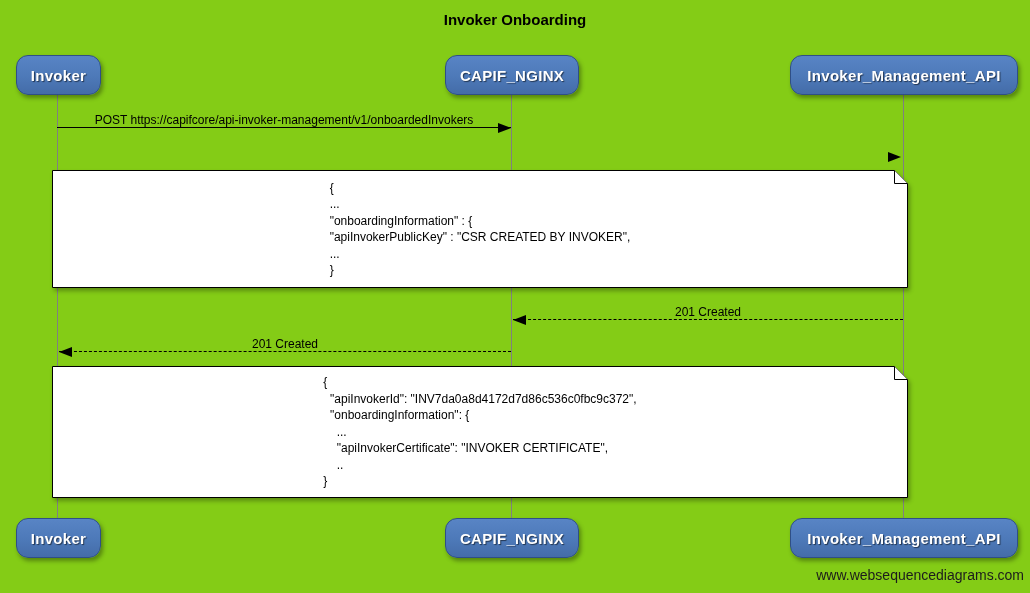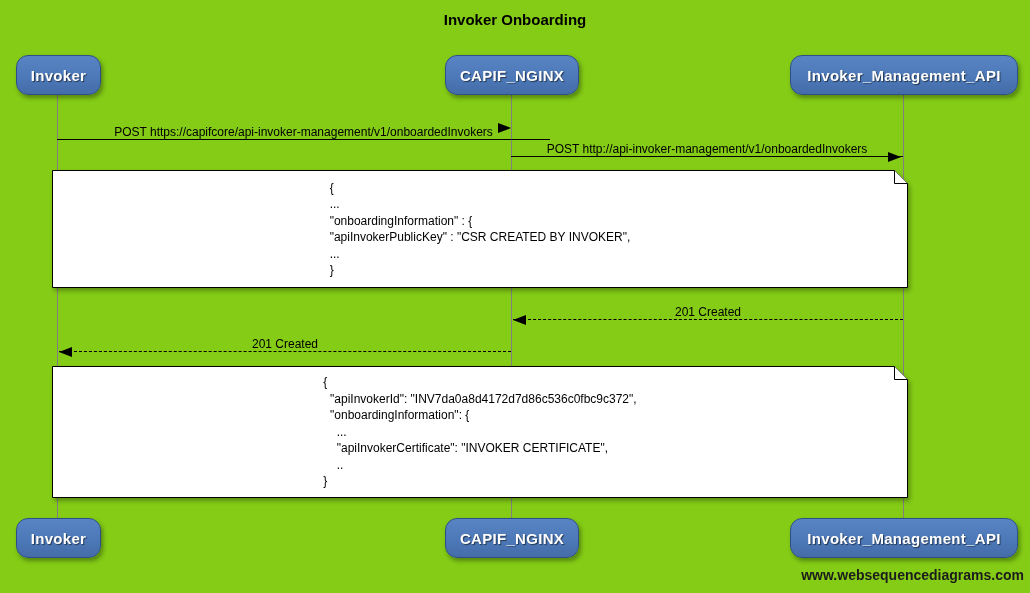--- a/index.html
+++ b/index.html
@@ -41,48 +41,44 @@
   .note{position:absolute;z-index:3;}
   .note svg{position:absolute;left:0;top:0;filter:drop-shadow(2px 3px 2px rgba(0,0,0,0.30));}
   .note .txt{
     position:absolute;left:0;top:0;right:0;bottom:0;
     display:flex;align-items:center;justify-content:center;
   }
   .note .block{font-size:12px;line-height:16.5px;color:#000;}
   .note .block div{white-space:pre;}
   .footer{
     position:absolute;right:6px;top:567px;
-    font-size:14px;color:#1c1c1c;font-weight:bold;
+    font-size:14px;color:#1c1c1c;
   }
 </style>
 </head>
 <body>
 
 <div id="canvas">
 
   <div class="title">Invoker Onboarding</div>
 
   <div class="lifeline" style="left:57px;"></div>
   <div class="lifeline" style="left:511px;"></div>
   <div class="lifeline" style="left:903px;"></div>
 
   <div class="actor" style="left:16px;top:55px;width:83px;">Invoker</div>
   <div class="actor" style="left:445px;top:55px;width:132px;">CAPIF_NGINX</div>
   <div class="actor" style="left:790px;top:55px;width:226px;">Invoker_Management_API</div>
 
-  <div class="msg" style="left:57px;top:120px;width:454px;height:20px;padding-left:39px;">
+  <div class="msg" style="left:57px;top:108px;width:454px;height:20px;">
     <div class="lbl">POST https://capifcore/api-invoker-management/v1/onboardedInvokers</div>
     <div class="line" style="left:0;right:0;bottom:0;"></div>
   </div>
   <div class="head right" style="left:498px;top:123px;"></div>
 
-  <div class="msg" style="left:511px;top:137px;width:392px;height:20px;">
-    <div class="lbl">POST http://api-invoker-management/v1/onboardedInvokers</div>
-    <div class="line" style="left:0;right:0;bottom:0;"></div>
-  </div>
   <div class="head right" style="left:888px;top:152px;"></div>
 
   <div class="note" style="left:52px;top:170px;width:856px;height:118px;">
     <svg width="856" height="118" viewBox="0 0 856 118">
       <path d="M0.5,0.5 H842.5 L855.5,13.5 V117.5 H0.5 Z" fill="#ffffff" stroke="#000000"></path>
       <path d="M842.5,0.5 V13.5 H855.5" fill="#ffffff" stroke="#000000"></path>
     </svg>
     <div class="txt">
       <div class="block">
         <div>{</div>

